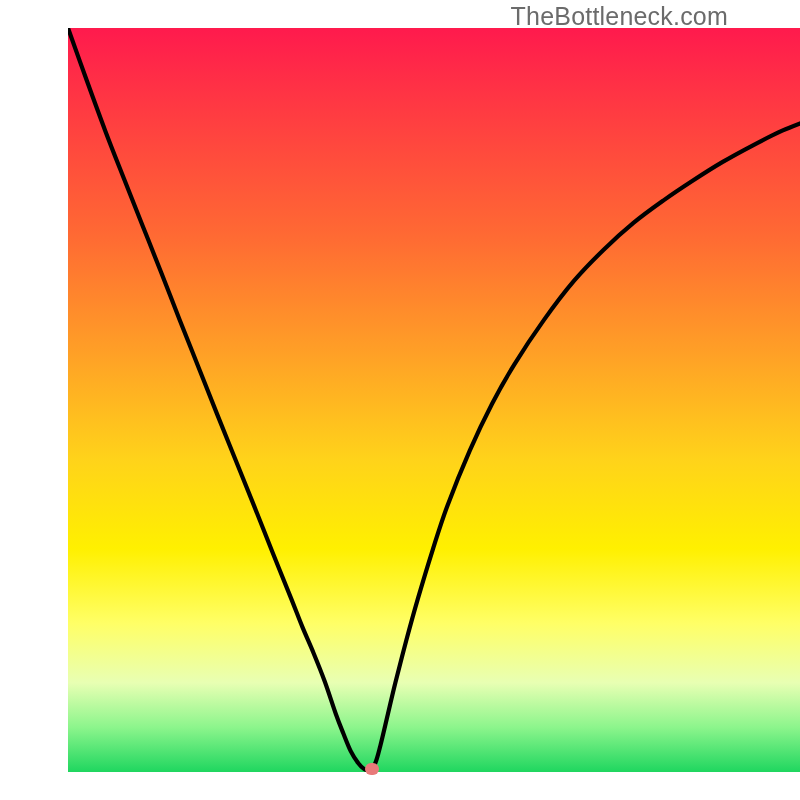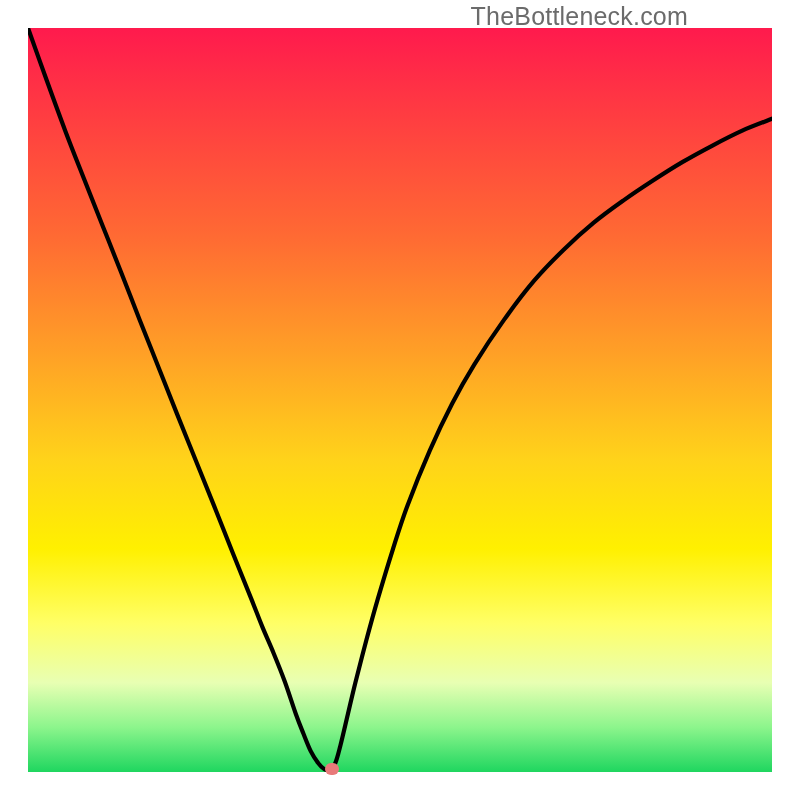--- a/index.html
+++ b/index.html
@@ -8,20 +8,21 @@
     width: 800px;
     height: 800px;
     background: #ffffff;
     font-family: Arial, Helvetica, sans-serif;
     overflow: hidden;
   }
   .frame {
     position: relative;
     width: 696px;
     height: 800px;
+    margin-left: 40px;
   }
   .watermark {
     position: absolute;
     top: 2px;
     right: 8px;
     color: #6b6b6b;
     font-size: 25px;
     font-weight: 400;
     letter-spacing: 0.2px;
     z-index: 5;

